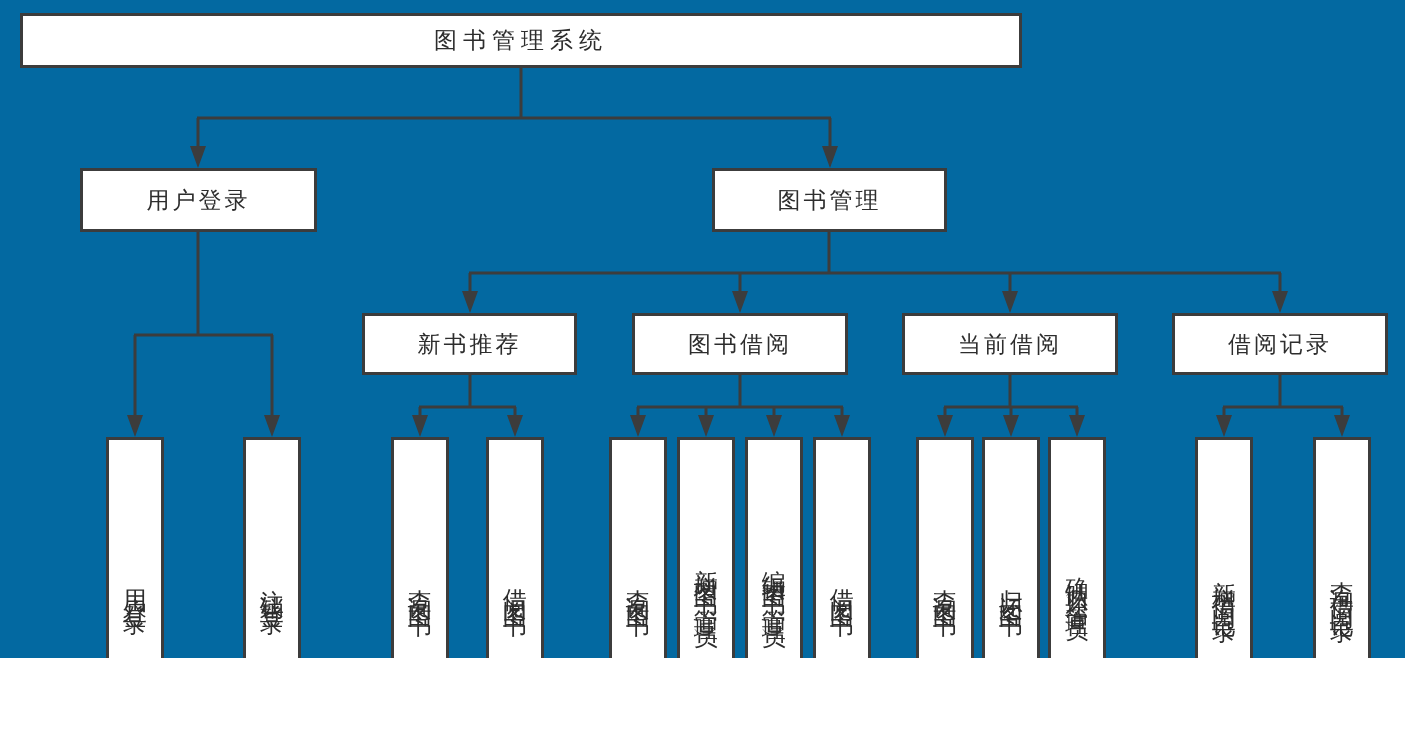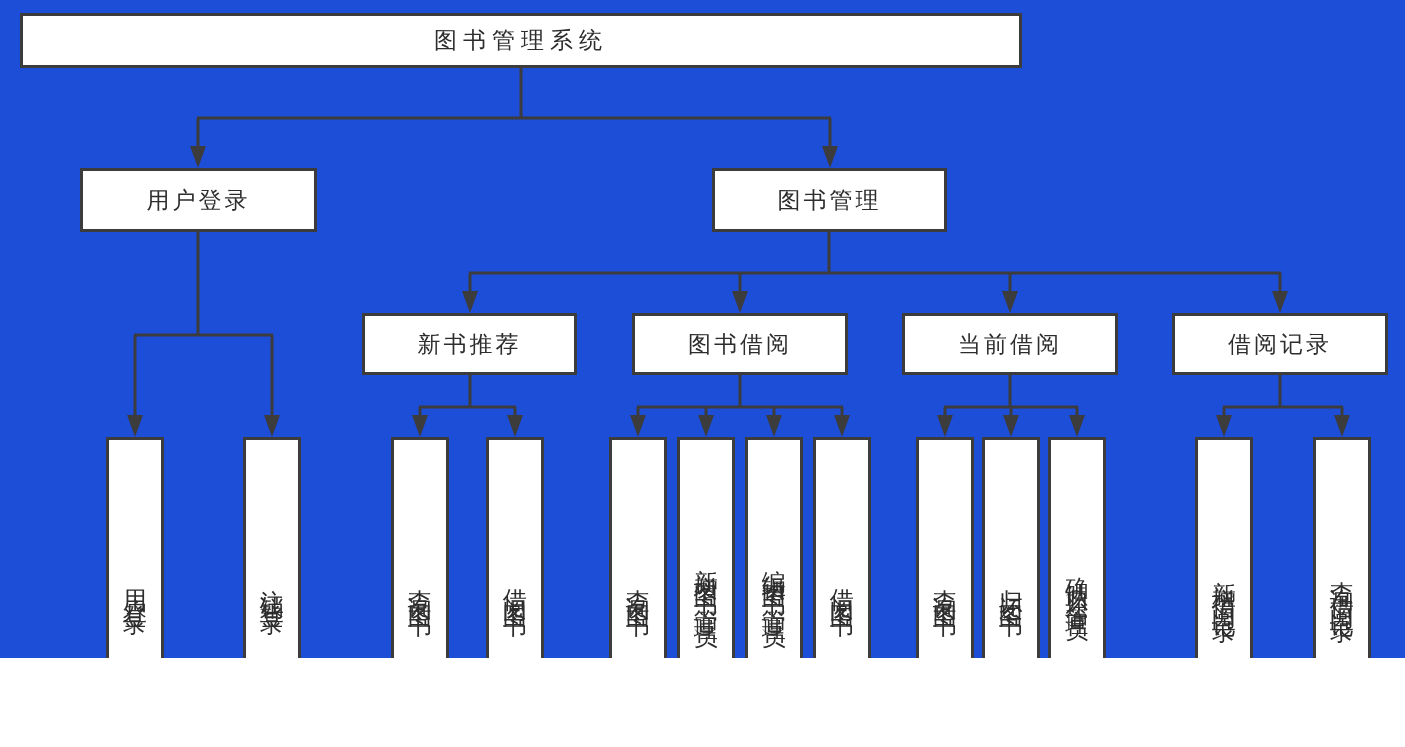--- a/index.html
+++ b/index.html
@@ -1,17 +1,17 @@
 <!DOCTYPE html>
 <html><head>
 <meta charset="utf-8">
 <style>
   html,body{margin:0;padding:0;background:#ffffff;}
   .stage{
-    position:relative;width:1405px;height:658px;background:#1d4ed8;
+    position:relative;width:1405px;height:658px;background:#0369a1;
     font-family:"Liberation Sans","DejaVu Sans",sans-serif;overflow:hidden;
   }
   .connectors{position:absolute;left:0;top:0;width:1405px;height:747px;}
   .box{
     position:absolute;box-sizing:border-box;border:3px solid #3c3c3c;background:#ffffff;
     display:flex;align-items:center;justify-content:center;color:#2d2d2d;
   }
   .h-label{font-size:23px;letter-spacing:3px;white-space:nowrap;color:#2d2d2d;}
   .title-label{font-size:23px;letter-spacing:6px;}
   .v-label{

